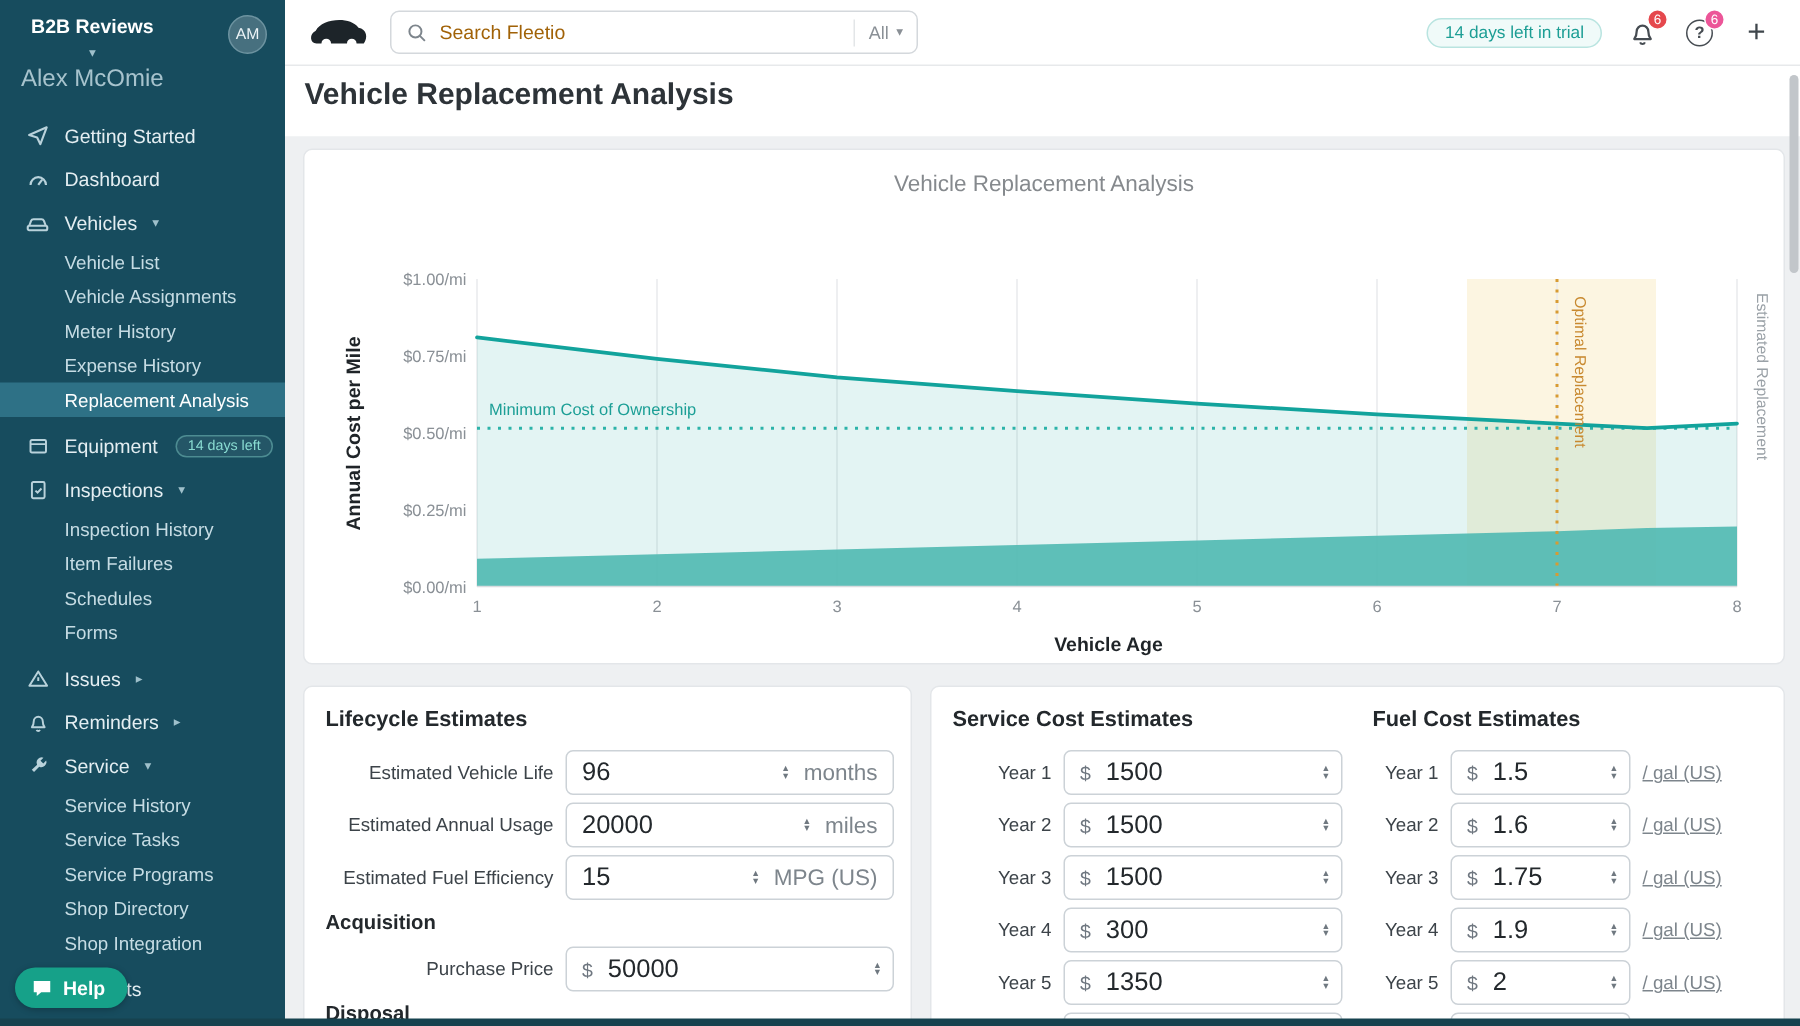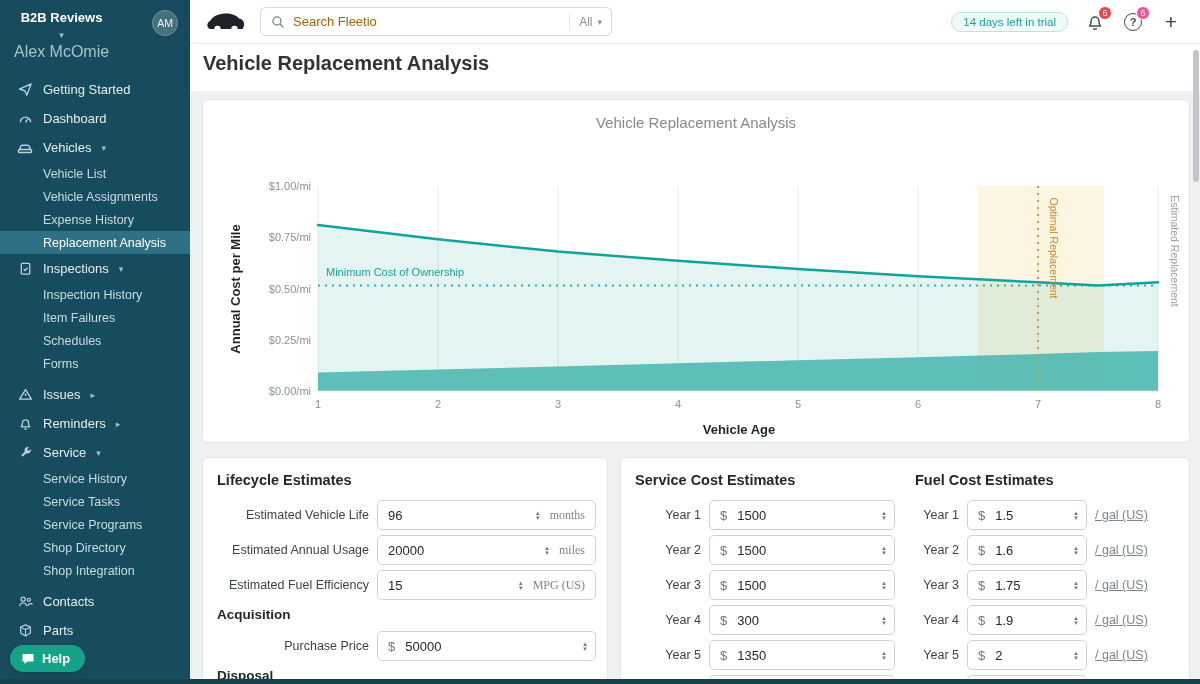--- a/index.html
+++ b/index.html
@@ -71,25 +71,25 @@
   .subhead { font-size:13.5px; font-weight:bold; color:#23282c; margin:7px 0 9px 0; }
 
   .frow { display:flex; align-items:center; margin-bottom:5px; }
   .flabel { width:152px; text-align:right; margin-right:8px; font-size:12.5px; color:#3c4349; flex-shrink:0; }
   .clabel { width:66px; text-align:right; margin-right:8px; font-size:12.5px; color:#3c4349; flex-shrink:0; }
   .ylabel2 { width:44px; text-align:right; margin-right:8px; font-size:12.5px; color:#3c4349; flex-shrink:0; }
   .igroup { display:flex; align-items:center; border:1px solid #ccd2d7; border-radius:5px; height:30px;
             background:#fff; flex:1; padding-left:10px; min-width:0; }
   .igroup.fixed { flex:0 0 120px; }
   .iprefix { color:#6f7780; font-size:13px; margin-right:10px; }
-  .ival { font-size:13px; color:#23282c; white-space:nowrap;text-align:center; }
+  .ival { font-size:17px; color:#23282c; white-space:nowrap;text-align:center; }
   .igrow { flex:1; }
   .stepper { display:flex; flex-direction:column; align-items:center; justify-content:center; color:#6f7880;
              font-size:7px; line-height:5px; width:20px; cursor:pointer; flex-shrink:0; }
-  .isuffix { color:#7d858c; font-size:12px; margin:0 10px 0 2px; white-space:nowrap;font-family:Liberation Serif, serif; }
+  .isuffix { color:#7d858c; font-size:15px; margin:0 10px 0 2px; white-space:nowrap; }
   .unit { color:#7d858c; font-size:12.5px; margin-left:8px; white-space:nowrap;text-decoration:underline; }
 
   
   .vscroll { position:absolute; right:1px; top:50px; width:6px; height:132px; border-radius:3px; background:#c2c6ca; z-index:20; cursor:pointer;}
   .bottom-strip { position:absolute; left:0; right:0; bottom:0; height:5px; background:#16424f; z-index:30; }
 
   svg text { font-family:"Liberation Sans","DejaVu Sans",sans-serif; }
 </style>
 </head>
 <body>
@@ -131,23 +131,34 @@
             <svg width="16" height="16" viewBox="0 0 16 16">
               <path d="M2.5 9.5l1.2-3.2A1.8 1.8 0 0 1 5.4 5.2h5.2a1.8 1.8 0 0 1 1.7 1.1l1.2 3.2" fill="none" stroke="#b9d2db" stroke-width="1.4"></path>
               <rect x="1.5" y="9.5" width="13" height="3" rx="1" fill="none" stroke="#b9d2db" stroke-width="1.4"></rect>
             </svg>
           </span>
         <span>Vehicles</span>
         <span class="caret-down">▾</span>
       </div>
       <div class="nav-sub">Vehicle List</div>
       <div class="nav-sub">Vehicle Assignments</div>
+      <div class="nav-sub">Meter History</div>
       <div class="nav-sub">Expense History</div>
       <div class="nav-sub active">Replacement Analysis</div>
 
+      <div class="nav-item group-gap">
+        <span class="icon">
+            <svg width="15" height="15" viewBox="0 0 16 16">
+              <rect x="2.5" y="3.5" width="11" height="9" rx="1" fill="none" stroke="#b9d2db" stroke-width="1.4"></rect>
+              <line x1="2.5" y1="6.5" x2="13.5" y2="6.5" stroke="#b9d2db" stroke-width="1.2"></line>
+            </svg>
+          </span>
+        <span>Equipment</span>
+        <span class="sb-badge">14 days left</span>
+      </div>
 
       <div class="nav-item">
         <span class="icon">
             <svg width="15" height="15" viewBox="0 0 16 16">
               <rect x="3.5" y="2.5" width="9" height="11.5" rx="1" fill="none" stroke="#b9d2db" stroke-width="1.4"></rect>
               <path d="M6 8.6l1.5 1.5 2.8-3" fill="none" stroke="#b9d2db" stroke-width="1.4"></path>
             </svg>
           </span>
         <span>Inspections</span>
         <span class="caret-down">▾</span>

